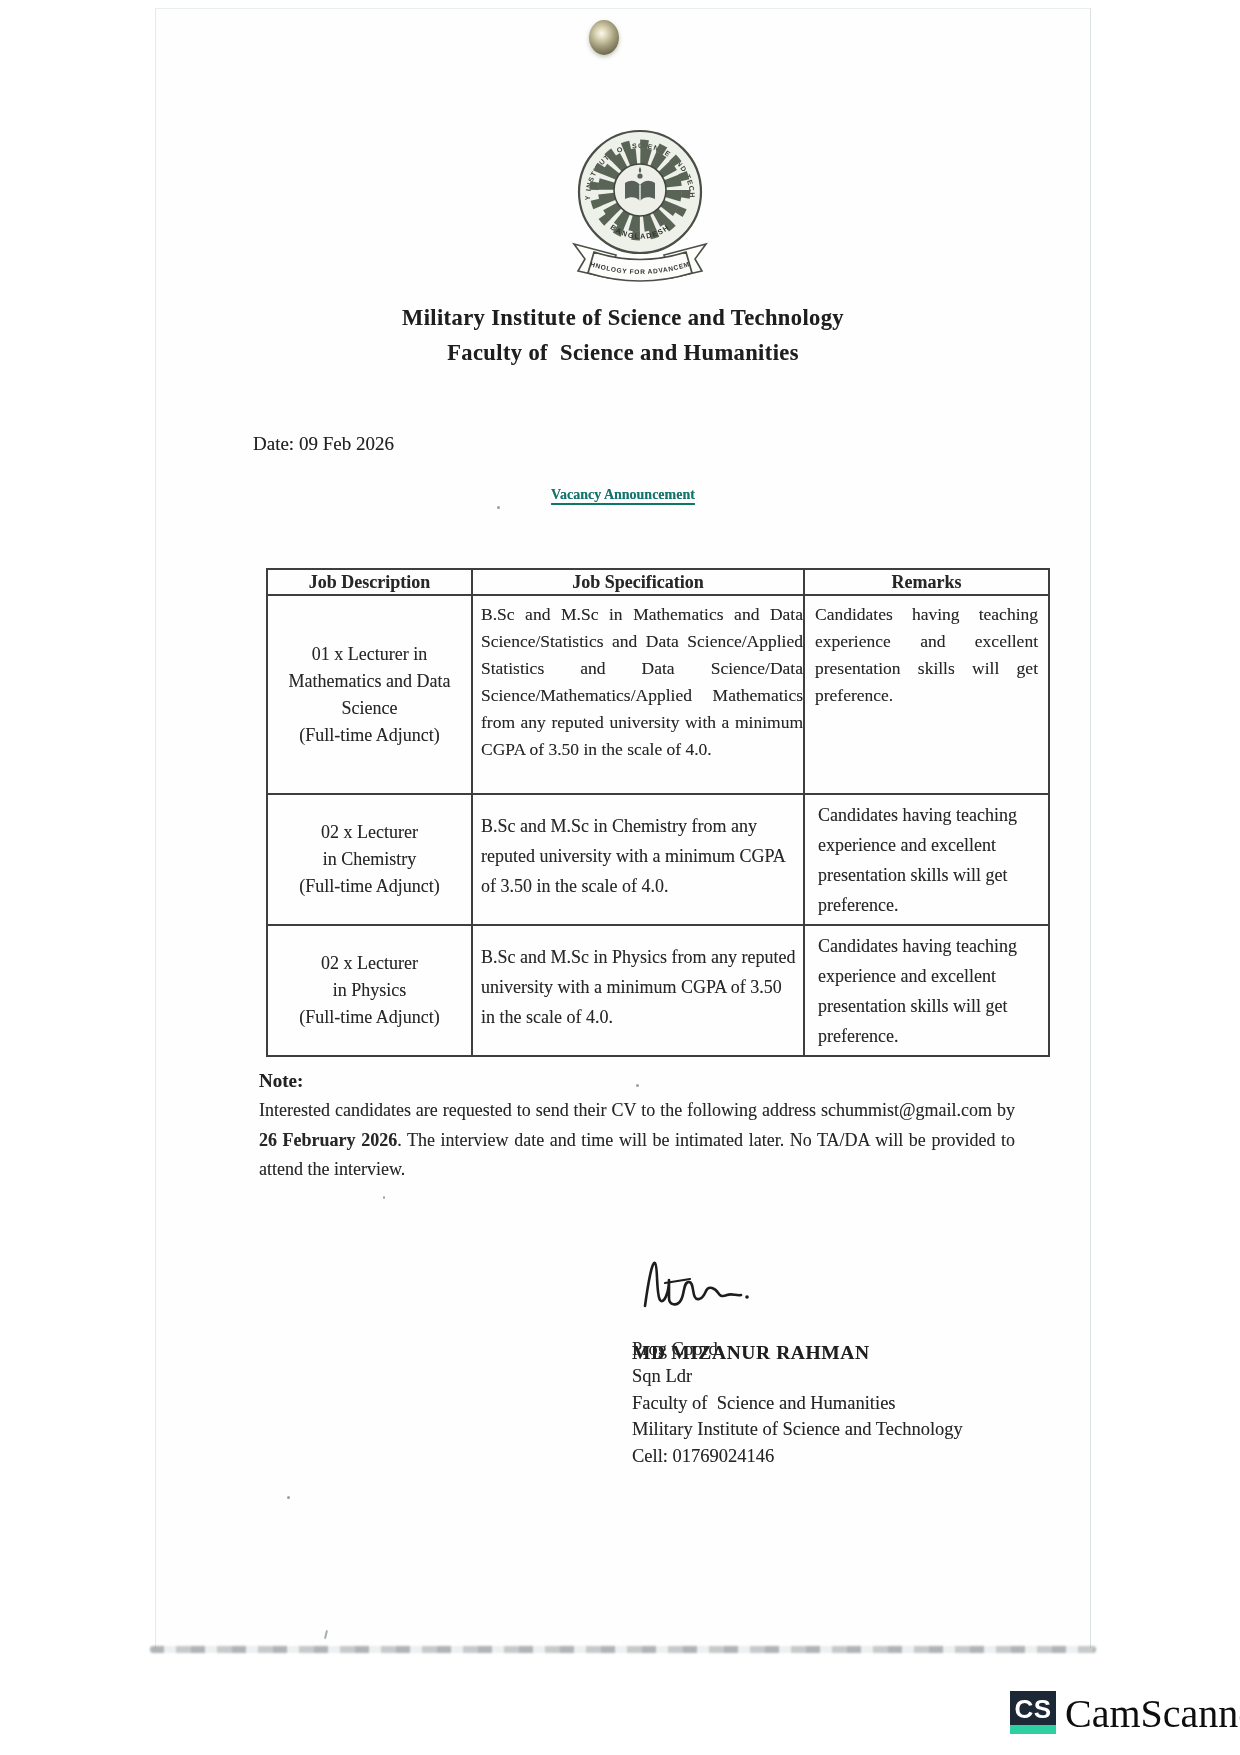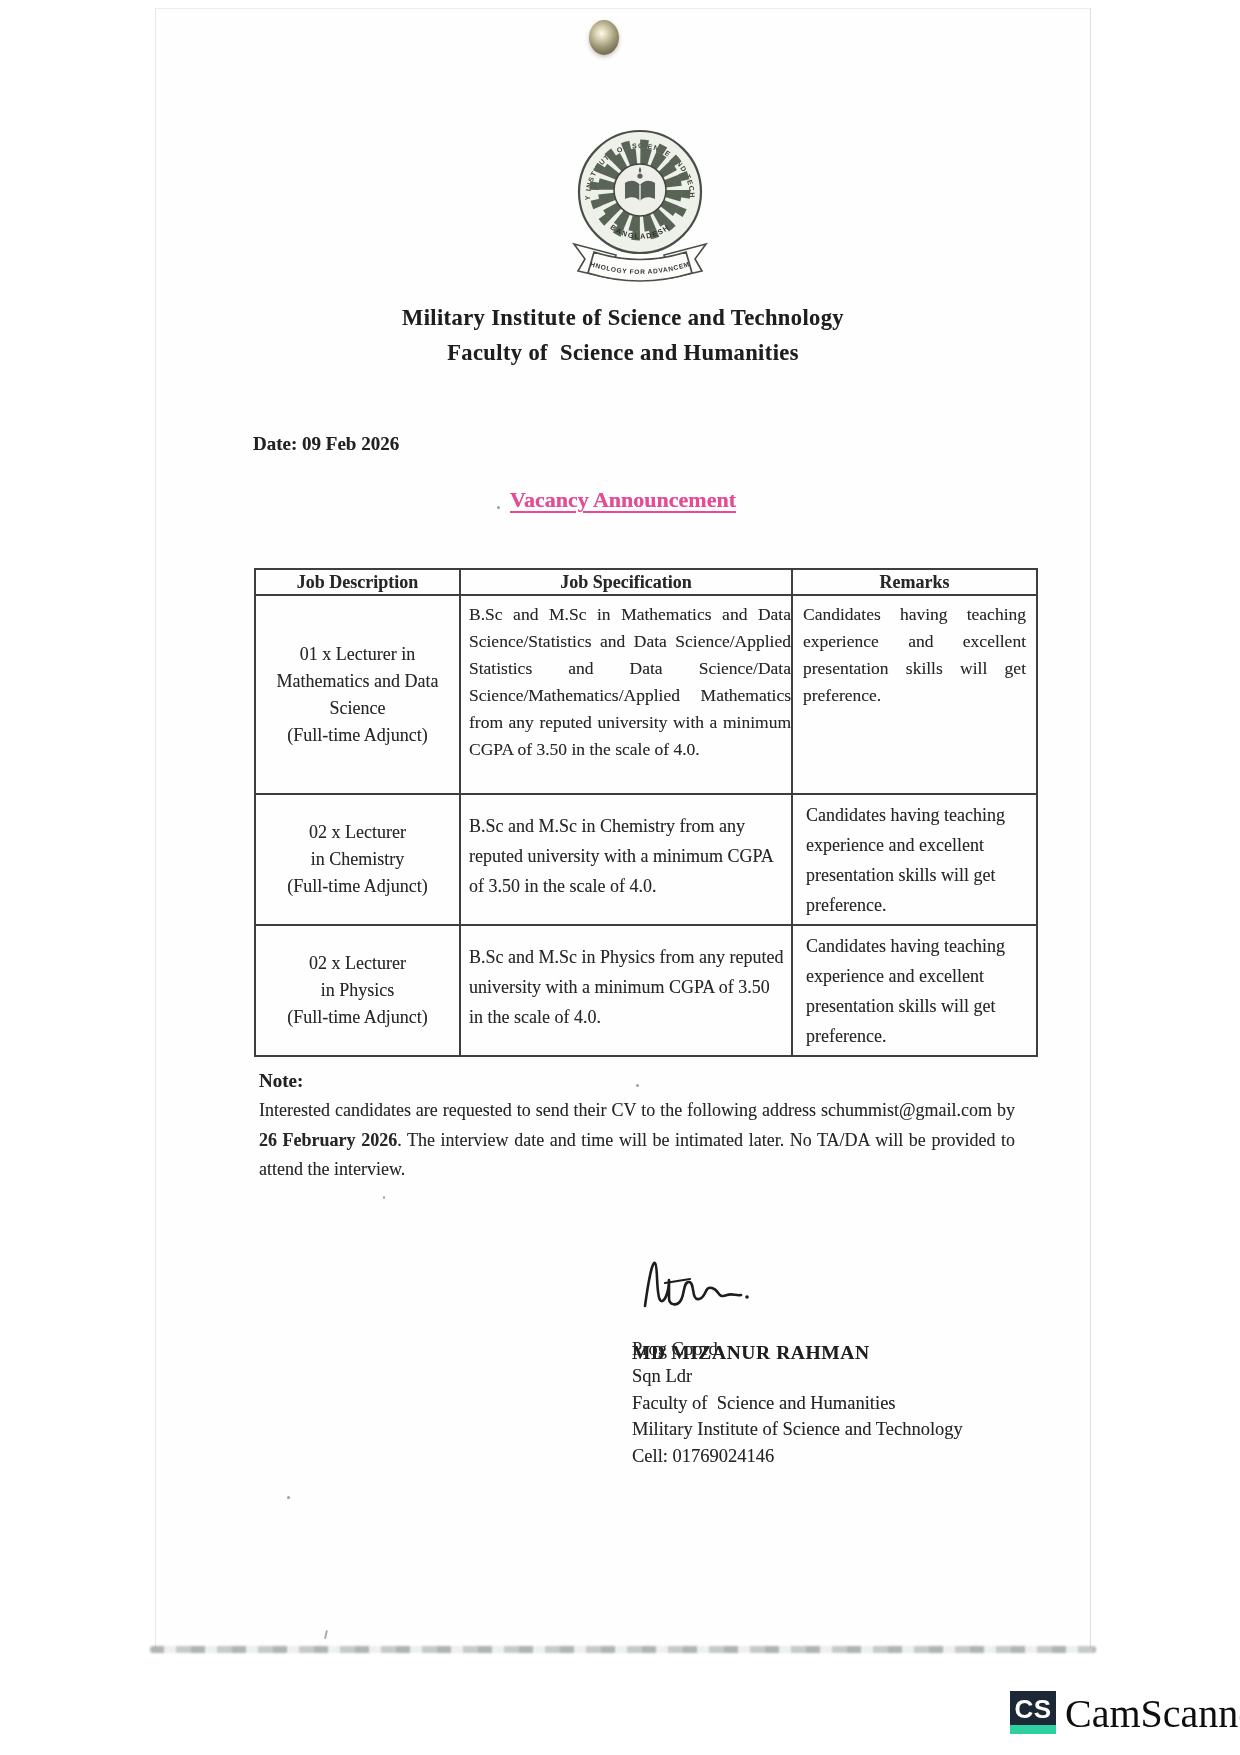--- a/index.html
+++ b/index.html
@@ -16,29 +16,29 @@
   .pin { position:absolute; left:589px; top:20px; width:30px; height:35px; border-radius:50%;
          background:radial-gradient(circle at 42% 38%, #fbf9ec 0%, #d9d3b4 22%, #a39d7c 48%, #6e684f 78%, #4c4734 100%);
          box-shadow:0 2px 4px rgba(90,88,60,.35); }
 
   .logo { position:absolute; left:554px; top:126px; }
 
   .org-title { position:absolute; left:155px; top:300px; width:936px; text-align:center;
                font-weight:bold; font-size:22.5px; color:#1e1e1e; letter-spacing:.4px; }
   .org-title div { line-height:35px; white-space:pre-wrap; text-shadow:0 0 .6px rgba(30,30,30,.4); }
 
-  .date-line { position:absolute; left:253px; top:433px; font-weight:bold; font-size:19px; color:#222;
+  .date-line { position:absolute; left:253px; top:433px; font-weight:normal; font-size:19px; color:#222;
                text-shadow:0 0 .5px rgba(30,30,30,.4); }
 
   .doc-title { position:absolute; left:155px; top:487px; width:936px; text-align:center;
-               font-weight:bold; font-size:22px; color:#ec4899;
+               font-weight:bold; font-size:14px; color:#0f766e;
                text-decoration:underline; text-underline-offset:4px; text-decoration-thickness:2px;
                text-shadow:0 0 .6px rgba(30,30,30,.4); }
 
-  table.vacancy { position:absolute; left:254px; top:568px; width:782px; border-collapse:collapse; table-layout:fixed;border-radius:10px; }
+  table.vacancy { position:absolute; left:266px; top:568px; width:782px; border-collapse:collapse; table-layout:fixed;border-radius:10px; }
   table.vacancy th, table.vacancy td { border:2px solid #3e3e3e; color:#272727; text-shadow:0 0 .5px rgba(40,40,40,.35); }
   table.vacancy th { height:26px; font-size:18px; font-weight:bold; text-align:center; padding:1px 2px; }
   td.c-desc { text-align:center; vertical-align:middle; white-space:pre-line; font-size:18px; line-height:27px; padding:4px 18px; }
   tr.r1 { height:199px; } tr.r2 { height:131px; } tr.r3 { height:131px; }
   td.c-spec, td.c-rem { vertical-align:middle; font-size:18px; line-height:30px; }
   tr.r1 td.c-spec { text-align:justify; vertical-align:top; font-size:17.5px; line-height:27px; padding:5px 0 0 8px; }
   tr.r1 td.c-rem  { text-align:justify; vertical-align:top; font-size:17.5px; line-height:27px; padding:5px 10px 0 10px; }
   tr.r2 td.c-spec, tr.r3 td.c-spec { padding:2px 6px 10px 8px; }
   tr.r2 td.c-rem,  tr.r3 td.c-rem  { padding:2px 14px 2px 13px; }
 

